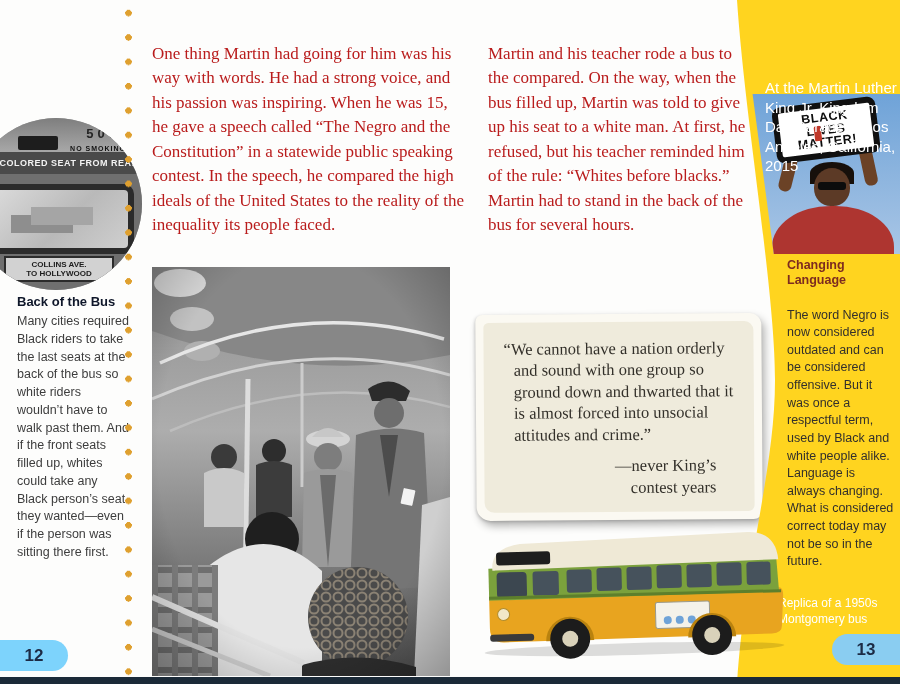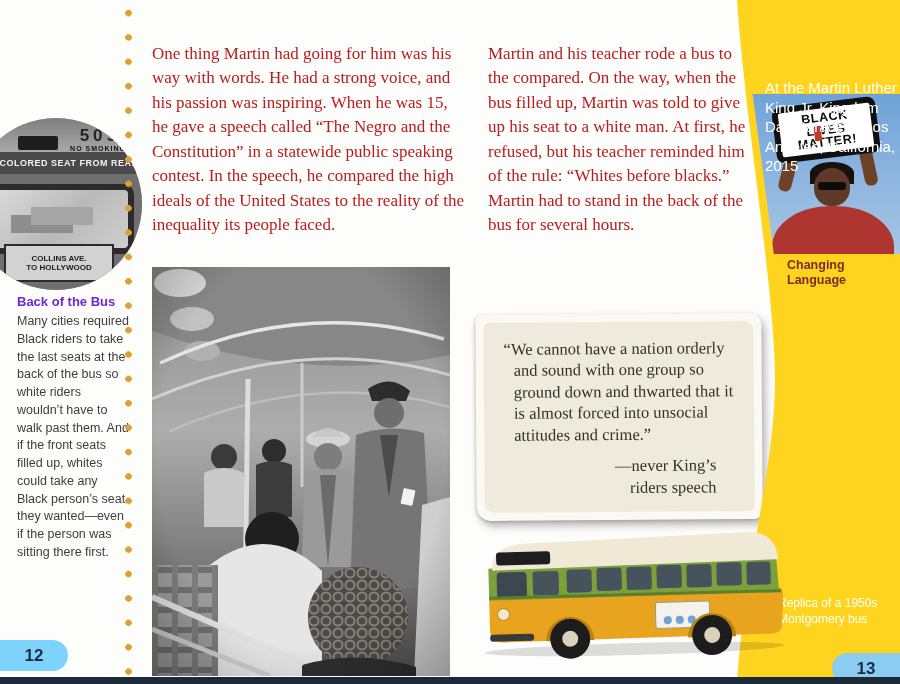--- a/index.html
+++ b/index.html
@@ -9,34 +9,34 @@
     background:#fdfdfc; font-family:"Liberation Sans", sans-serif;
   }
 
   
   .circle-photo {
     position:absolute; left:-30px; top:118px; width:172px; height:172px;
     border-radius:50%; overflow:hidden; background:#9a9a9a;
   }
   .cp-ceiling { height:34px; background:linear-gradient(180deg,#7e7e7e,#a8a8a8); position:relative; }
   .cp-blotch { position:absolute; left:48px; top:18px; width:40px; height:14px; background:#1d1d1d; border-radius:2px; }
-  .cp-509 { position:absolute; right:22px; top:8px; font-size:17px; font-weight:bold; letter-spacing:4px; color:#252525; }
+  .cp-509 { position:absolute; right:22px; top:8px; font-size:13px; font-weight:bold; letter-spacing:4px; color:#252525; }
   .cp-nosmoking { position:absolute; right:16px; top:27px; font-size:7px; font-weight:bold; color:#111; letter-spacing:1px; }
   .cp-band { height:22px; background:#4a4a4a; color:#f2f2f2; font-size:9px; font-weight:bold;
     letter-spacing:0.5px; display:flex; align-items:center; justify-content:center; padding-left:26px; }
   .cp-windshield { height:116px; background:#6f6f6f; position:relative; }
   .cp-glass { position:absolute; left:14px; top:10px; right:8px; height:70px;
     background:linear-gradient(135deg,#dcdcdc,#b9b9b9 55%,#cfcfcf); border:6px solid #2b2b2b; border-radius:10px; }
   .cp-glass-detail { position:absolute; left:30%; top:30%; width:45%; height:30%; background:#a5a5a5; box-shadow:-20px 8px 0 #8e8e8e; }
   .cp-dest { position:absolute; left:34px; bottom:8px; width:110px; background:#d2d2d2; color:#1c1c1c;
-    font-size:8px; font-weight:bold; text-align:center; line-height:1.15; padding:8px 0; border:2px solid #2b2b2b; }
+    font-size:8px; font-weight:bold; text-align:center; line-height:1.15; padding:2px 0; border:2px solid #2b2b2b; }
 
   
   .side-note { position:absolute; left:17px; top:294px; width:112px; color:#3d3d3d; }
-  .side-note h3 { font-size:13px; color:#6d28d9; margin-bottom:4px; }
+  .side-note h3 { font-size:13px; color:#0f172a; margin-bottom:4px; }
   .side-note p { font-size:12.5px; line-height:1.42; }
 
   
   .dotted-line {
     position:absolute; left:124px; top:2px; width:9px; height:680px;
     background-image:radial-gradient(circle 3.1px at 4.5px 11px, #DFA02F 0 3.1px, transparent 3.4px);
     background-size:9px 24.4px; background-repeat:repeat-y;
   }
 
   
@@ -96,21 +96,21 @@
   .bus-caption { position:absolute; left:778px; top:596px; width:120px; color:#fff;
     font-size:12px; line-height:1.3; z-index:3; }
 
   
   .bus-art { position:absolute; left:477px; top:521px; width:314px; height:140px; z-index:4; }
 
   
   .page-badge { position:absolute; height:31px; display:flex; align-items:center; justify-content:center;
     font-size:17px; font-weight:bold; color:#1C2B45; z-index:6; }
   .badge-12 { left:0; top:640px; width:68px; background:#7dd3fc; border-radius:0 16px 16px 0; }
-  .badge-13 { left:832px; top:653px; width:68px; background:#8ACDF1; border-radius:16px 0 0 16px; }
+  .badge-13 { left:832px; top:634px; width:68px; background:#8ACDF1; border-radius:16px 0 0 16px; }
   .bottom-bar { position:absolute; left:0; bottom:0; width:900px; height:7px; background:#1B2A38; z-index:7; }
 </style>
 </head>
 <body>
 
 <div id="page">
 
   <div class="circle-photo">
     <div class="cp-ceiling">
       <div class="cp-blotch"></div>
@@ -205,21 +205,21 @@
       <line x1="0" y1="362" x2="118" y2="409" stroke="#cfcfcf" stroke-width="5"></line>
       <rect width="298" height="409" fill="url(#vig)"></rect>
     </svg>
   </div>
 
   <div class="quote-box">
     <div class="quote-inner">
       <p class="quote-text">“We cannot have a nation orderly and sound with one group so ground down and thwarted that it is almost forced into unsocial attitudes and crime.”</p>
       <p class="quote-attr">
         <span>—never King’s</span><br>
-        <span>riders speech</span>
+        <span>contest years</span>
       </p>
     </div>
   </div>
 
   <svg class="yellow-panel" viewBox="0 0 200 684" xmlns="http://www.w3.org/2000/svg">
     <path d="M37,0 C45,120 75,290 75,380 C75,470 45,560 37,684 L200,684 L200,0 Z" fill="#FFD41F"></path>
   </svg>
 
   <div class="photo-caption-top">At the Martin Luther King Jr. Kingdom Day Parade in Los Angeles, California, 2015</div>
 
@@ -233,20 +233,21 @@
       <div class="fist"></div>
     </div>
     <div class="blm-hair"></div>
     <div class="blm-head"></div>
     <div class="blm-glasses"></div>
     <div class="blm-body"></div>
   </div>
 
   <div class="lang-note">
     <h3>Changing Language</h3>
+    <p>The word Negro is now considered outdated and can be considered offensive. But it was once a respectful term, used by Black and white people alike. Language is always changing. What is considered correct today may not be so in the future.</p>
   </div>
 
   <div class="bus-caption">Replica of a 1950s Montgomery bus</div>
 
   <div class="bus-art">
     <svg width="314" height="140" viewBox="0 0 314 140" xmlns="http://www.w3.org/2000/svg">
       <g transform="rotate(-1.5 157 70)">
         <ellipse cx="156" cy="128" rx="150" ry="6" fill="rgba(0,0,0,0.13)"></ellipse>
 
         <path d="M12,72 L302,70 Q306,70 306,78 L304,108 Q304,116 294,116 L26,118 Q12,118 12,104 Z" fill="#E8A41F"></path>

